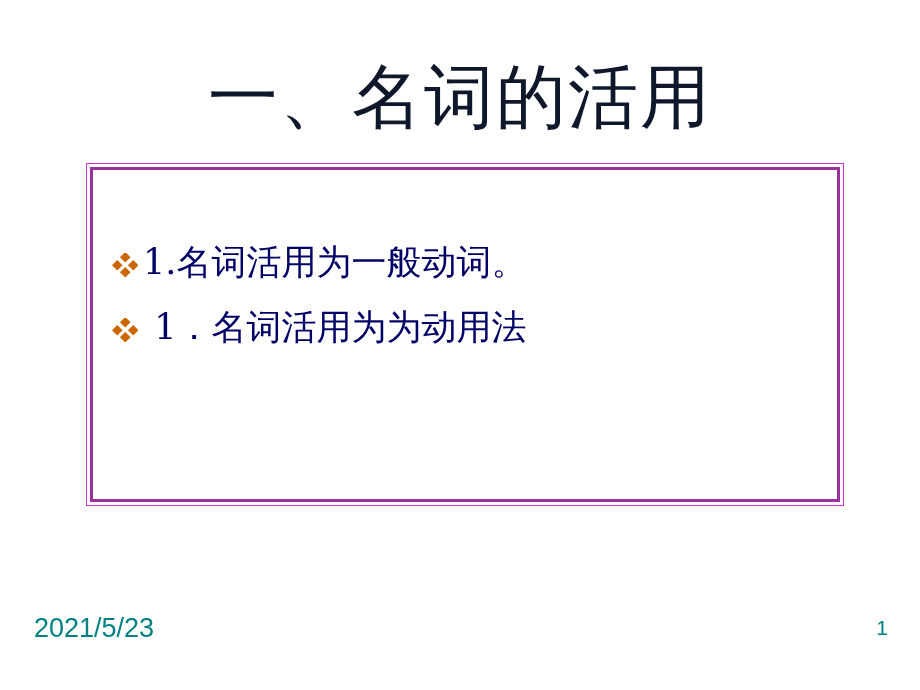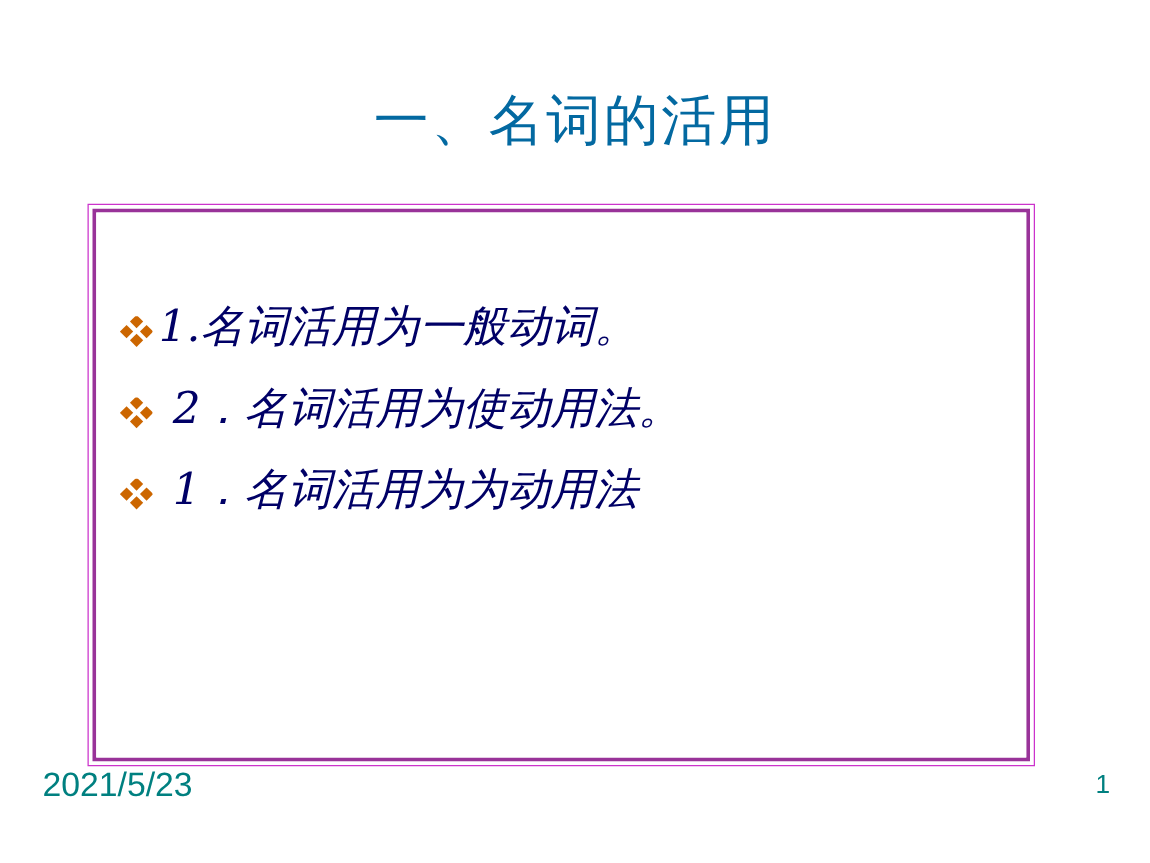--- a/index.html
+++ b/index.html
@@ -21,41 +21,40 @@
     background: #ffffff;
   }
 
   
   .slide-title {
     position: absolute;
     left: 0;
     top: 62px;
     width: 920px;
     text-align: center;
-    color: #0369a1;
+    color: #0f172a;
     font-family: "DejaVu Serif", "Liberation Serif", serif;
-    font-size: 44px;
+    font-size: 70px;
     line-height: 70px;
     letter-spacing: 2px;
     white-space: nowrap;
   }
 
   
   .content-frame {
     position: absolute;
-    left: 74px;
+    left: 90px;
     top: 167px;
     width: 750px;
-    height: 442px;
+    height: 335px;
     box-sizing: border-box;
     background: #ffffff;
     border: 3px solid #993399;
     outline: 1px solid #cc33cc;
     outline-offset: 3px;
-    font-style: italic;
   }
 
   .content-inner {
     position: absolute;
     left: 0;
     top: 0;
     right: 0;
     bottom: 0;
     box-sizing: border-box;
     border: 2px solid #ffffff;
@@ -132,33 +131,20 @@
                 <rect x="9.5" y="0.5" width="7.5" height="7.5" transform="rotate(45 13.25 4.25)"></rect>
                 <rect x="1.5" y="8.5" width="7.5" height="7.5" transform="rotate(45 5.25 12.25)"></rect>
                 <rect x="17.5" y="8.5" width="7.5" height="7.5" transform="rotate(45 21.25 12.25)"></rect>
                 <rect x="9.5" y="15.5" width="7.5" height="7.5" transform="rotate(45 13.25 19.25)"></rect>
               </g>
             </svg>
           </span>
           <span class="bullet-text">1.名词活用为一般动词。</span>
         </li>
 
-        <li class="bullet-item">
-          <span class="bullet-glyph">
-            <svg width="26" height="26" viewBox="0 0 26 26" aria-hidden="true">
-              <g fill="#cc6600">
-                <rect x="9.5" y="0.5" width="7.5" height="7.5" transform="rotate(45 13.25 4.25)"></rect>
-                <rect x="1.5" y="8.5" width="7.5" height="7.5" transform="rotate(45 5.25 12.25)"></rect>
-                <rect x="17.5" y="8.5" width="7.5" height="7.5" transform="rotate(45 21.25 12.25)"></rect>
-                <rect x="9.5" y="15.5" width="7.5" height="7.5" transform="rotate(45 13.25 19.25)"></rect>
-              </g>
-            </svg>
-          </span>
-          <span class="bullet-text"> 2．名词活用为使动用法。</span>
-        </li>
 
         <li class="bullet-item">
           <span class="bullet-glyph">
             <svg width="26" height="26" viewBox="0 0 26 26" aria-hidden="true">
               <g fill="#cc6600">
                 <rect x="9.5" y="0.5" width="7.5" height="7.5" transform="rotate(45 13.25 4.25)"></rect>
                 <rect x="1.5" y="8.5" width="7.5" height="7.5" transform="rotate(45 5.25 12.25)"></rect>
                 <rect x="17.5" y="8.5" width="7.5" height="7.5" transform="rotate(45 21.25 12.25)"></rect>
                 <rect x="9.5" y="15.5" width="7.5" height="7.5" transform="rotate(45 13.25 19.25)"></rect>
               </g>

